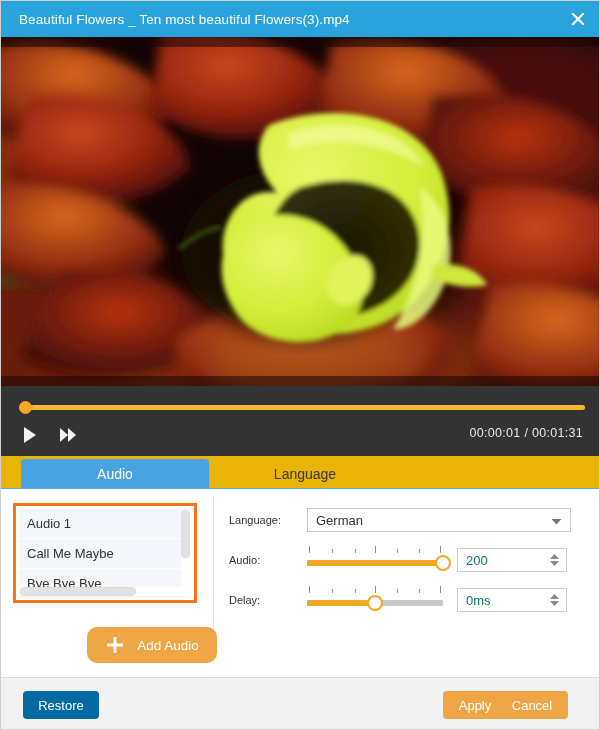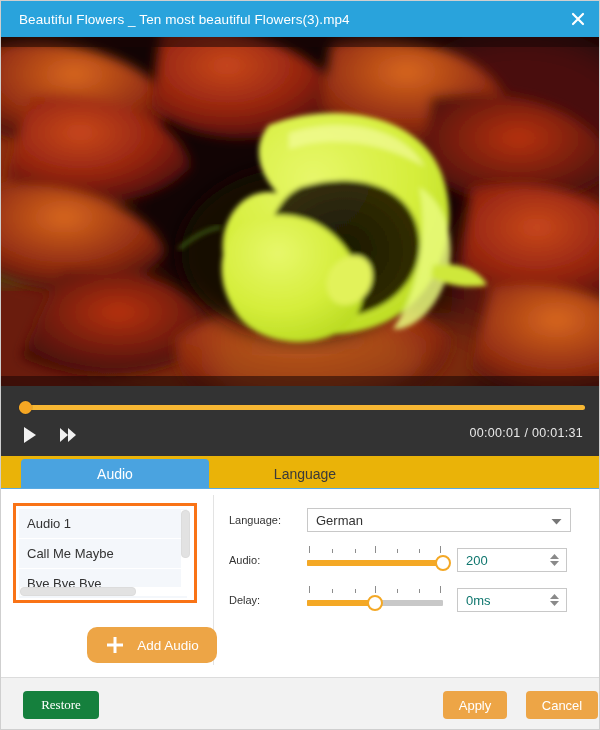--- a/index.html
+++ b/index.html
@@ -425,21 +425,21 @@
     border-radius: 4px;
     border: none;
     background: #eda546;
     color: #ffffff;
     font-size: 13px;
     font-family: "Liberation Sans", sans-serif;
     cursor: pointer;
   }
   .btn-restore { left: 22px; top: 690px; width: 76px; }
   .btn-apply   { left: 429px; top: 690px; width: 64px; margin-left: 13px; }
-  .btn-cancel  { left: 525px; top: 690px; width: 72px; }
+  .btn-cancel  { left: 495px; top: 690px; width: 72px; }
 </style>
 </head>
 <body>
 
 <div id="app">
 
   <div class="titlebar" style="background: rgb(41, 163, 220);">
     <div class="titlebar-text">Beautiful Flowers _ Ten most  beautiful Flowers(3).mp4</div>
     <div class="close-btn">
       <svg width="16" height="16" viewBox="0 0 16 16">
@@ -690,17 +690,17 @@
 
   <button class="add-audio" style="background: rgb(237, 165, 70);">
     <svg class="plus-icon" width="20" height="20" viewBox="0 0 20 20">
       <path d="M10 2 L10 18 M2 10 L18 10" stroke="#ffffff" stroke-width="3" stroke-linecap="butt"></path>
     </svg>
     <span>Add Audio</span>
   </button>
 
   <div class="footer-sep"></div>
   <div class="footer"></div>
-  <button class="btn btn-restore" style="background: #15803d; font-family: Liberation Serif, serif;">Restore</button>
+  <button class="btn btn-restore" style="background: #0369a1;">Restore</button>
   <button class="btn btn-apply" style="background: rgb(237, 165, 70);">Apply</button>
   <button class="btn btn-cancel" style="background: rgb(237, 165, 70);">Cancel</button>
 
 </div>
 
 </body></html>

